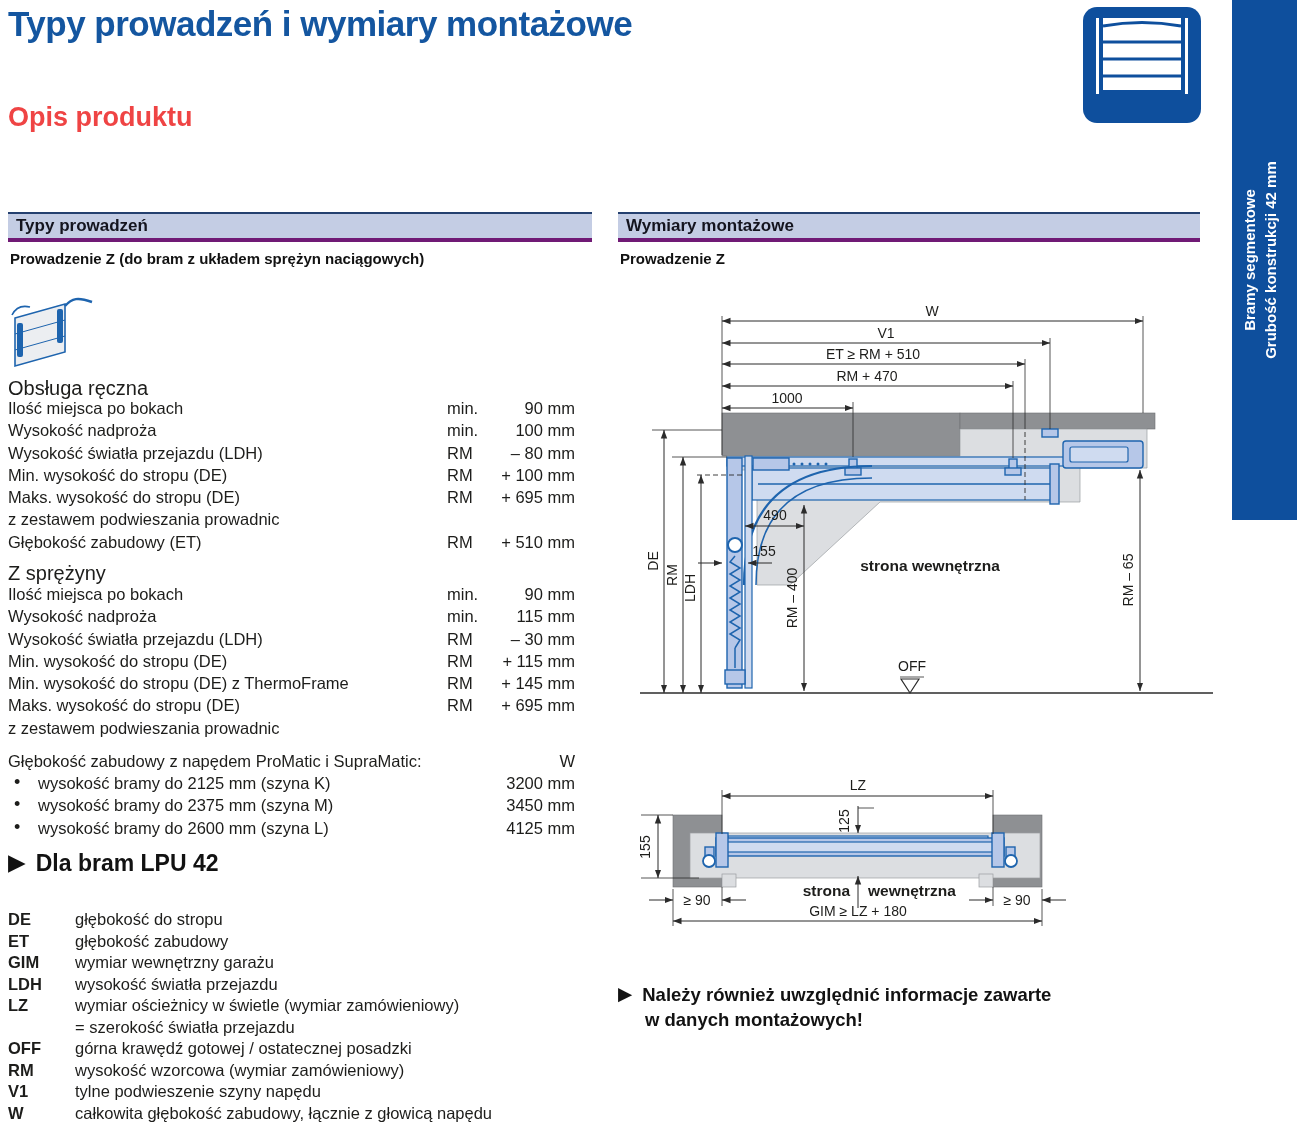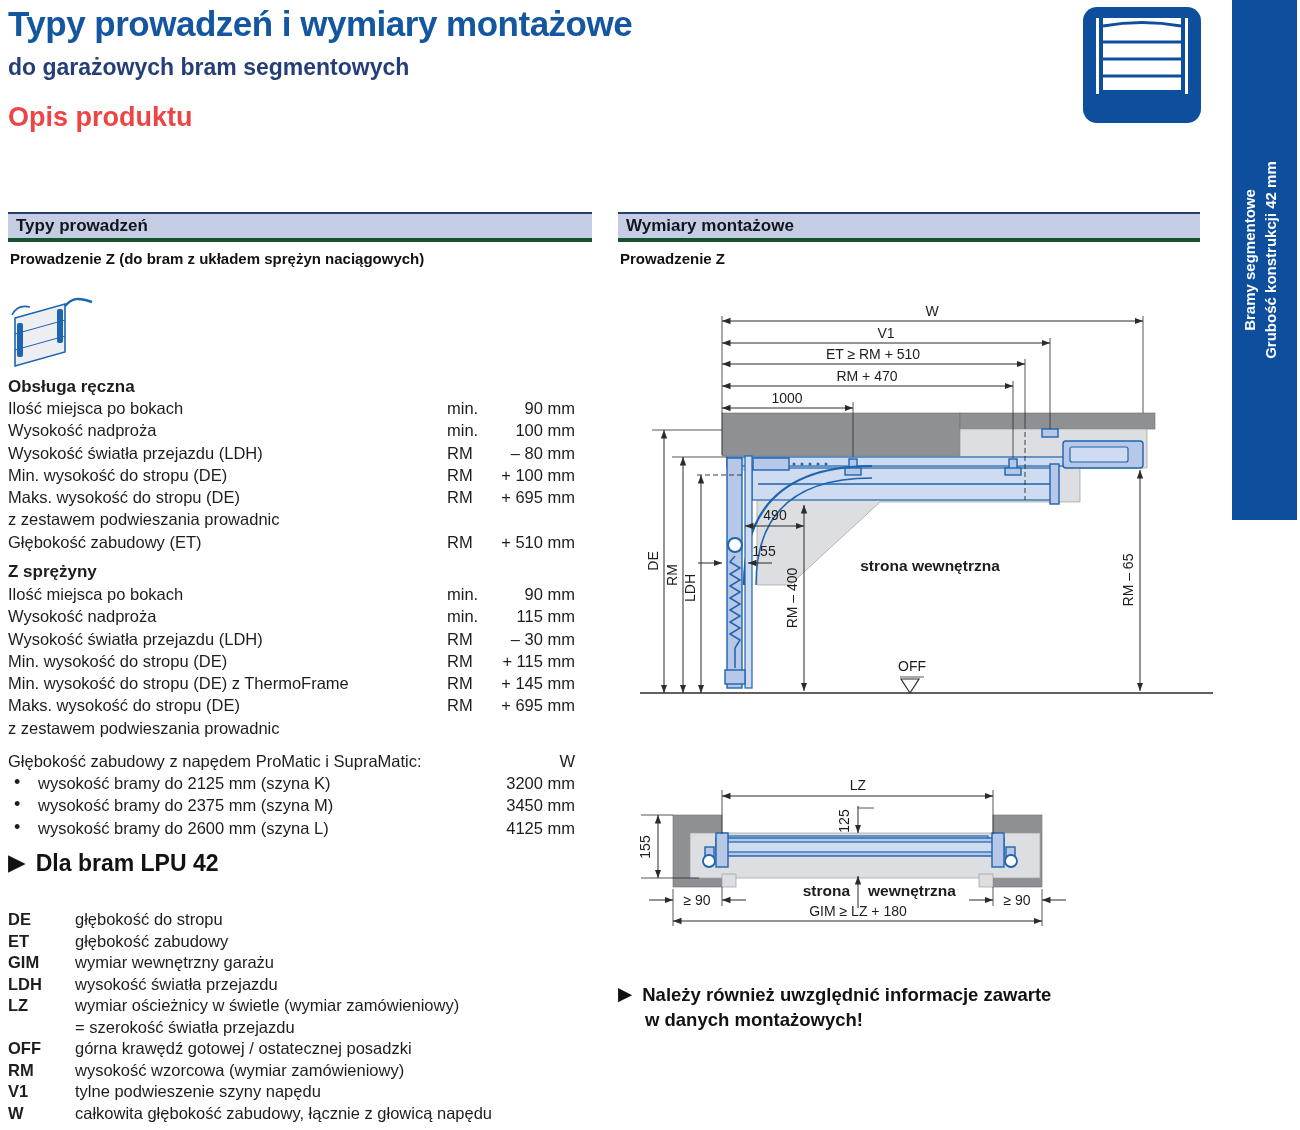--- a/index.html
+++ b/index.html
@@ -6,32 +6,32 @@
   .page{position:relative;width:1300px;height:1130px;background:#fff;overflow:hidden;
         font-family:"Liberation Sans","DejaVu Sans",sans-serif;color:#1d1d1b;}
   .abs{position:absolute;}
 
   
   .h1{left:8px;top:4px;font-size:35px;font-weight:bold;color:#1456a0;letter-spacing:-0.5px;white-space:nowrap;}
   .h2{left:8px;top:54px;font-size:23px;font-weight:bold;color:#263e77;white-space:nowrap;}
   .h3{left:8px;top:102px;font-size:27px;font-weight:bold;color:#ef4444;white-space:nowrap;}
 
   
-  .bar{height:24px;background:#c4cde4;border-top:2px solid #24406f;border-bottom:4px solid #14532d;
+  .bar{height:24px;background:#c4cde4;border-top:2px solid #24406f;border-bottom:4px solid #701a75;
        font-size:17px;font-weight:bold;color:#14141e;line-height:24px;padding-left:8px;box-sizing:content-box;}
   .bar-left{left:8px;top:212px;width:576px;}
   .bar-right{left:618px;top:212px;width:574px;}
   .subhead{font-size:15px;font-weight:bold;color:#121212;white-space:nowrap;}
 
   
   .intro-text{left:95px;top:299px;width:480px;font-size:16.5px;line-height:23px;}
 
   
   .t-block{left:8px;width:584px;}
-  .t-head{font-size:17px;font-weight:bold;}
+  .t-head{font-size:20px;font-weight:normal;}
   .t-row{position:relative;height:22.3px;font-size:16.5px;}
   .t-lbl{position:absolute;left:0;top:0;white-space:nowrap;}
   .t-qual{position:absolute;left:439px;top:0;}
   .t-val{position:absolute;left:445px;width:122px;top:0;text-align:right;white-space:nowrap;}
 
   
   .d-row{position:relative;height:22.3px;font-size:16.5px;}
   .d-lbl{position:absolute;left:0;white-space:nowrap;}
   .d-lbl.bullet{left:30px;text-align:center;}
   .d-row .dot{position:absolute;left:6px;top:-2px;font-size:18px;}
@@ -63,21 +63,20 @@
   .dim{stroke:#2b2b2b;stroke-width:1;fill:none;}
   .ext{stroke:#2b2b2b;stroke-width:.8;fill:none;}
   .dsh{stroke:#2b2b2b;stroke-width:.9;stroke-dasharray:5 3;fill:none;}
 </style>
 </head>
 <body>
 
 <div class="page">
 
   <div class="abs h1">Typy prowadzeń i wymiary montażowe</div>
-  <div class="abs h2">do garażowych bram segmentowych</div>
   <div class="abs h3">Opis produktu</div>
 
   <svg class="abs" style="left:1082px;top:6px" width="120" height="120" viewBox="0 0 120 120">
     <rect x="1" y="1" width="118" height="116" rx="14" fill="#0e4f9d"></rect>
     <rect x="12" y="12" width="96" height="84" rx="5" fill="#ffffff"></rect>
     <rect x="12" y="12" width="9" height="84" fill="#0e4f9d"></rect>
     <rect x="99" y="12" width="9" height="84" fill="#0e4f9d"></rect>
     <rect x="14" y="12" width="3" height="76" fill="#ffffff"></rect>
     <rect x="103" y="12" width="3" height="76" fill="#ffffff"></rect>
     <path d="M21 20 Q60 13 99 20" fill="none" stroke="#0e4f9d" stroke-width="3"></path>

